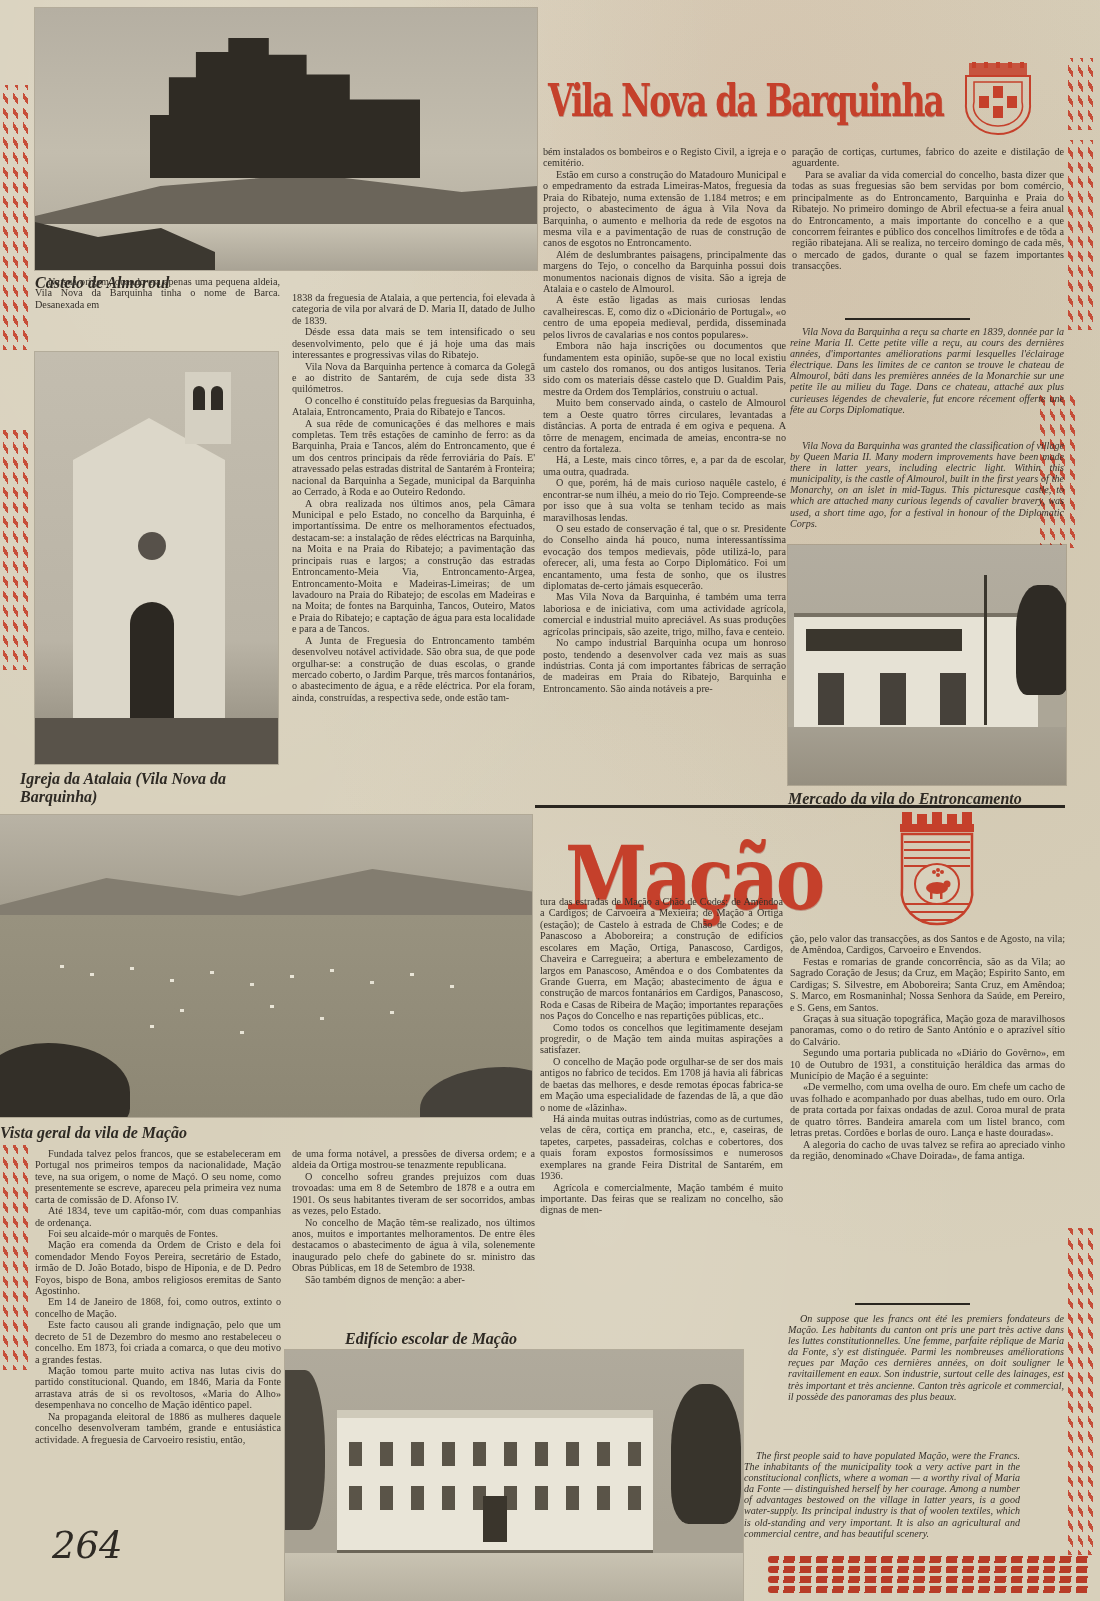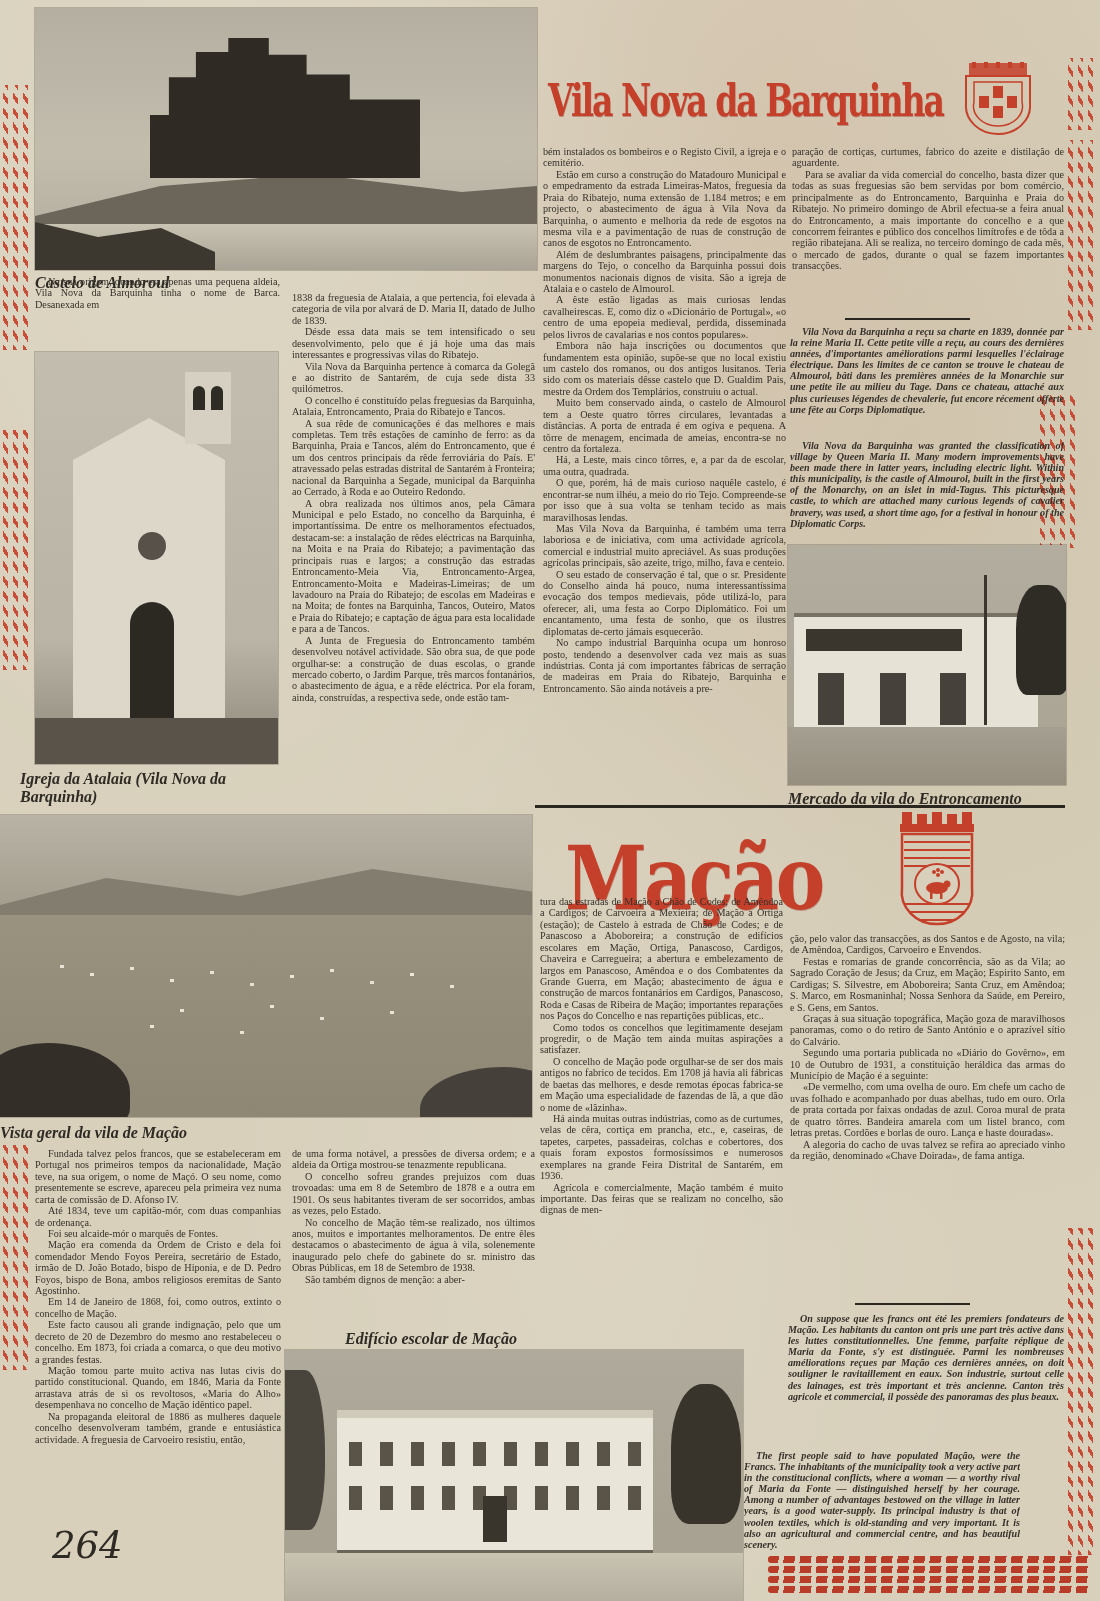--- a/index.html
+++ b/index.html
@@ -11,21 +11,21 @@
       radial-gradient(ellipse at 70% 10%, rgba(200,80,60,.06), transparent 35%),
       #d8d0bb;
     font-family:"Liberation Serif",serif;}
   .abs{position:absolute;}
   .col{position:absolute;font-size:10.2px;line-height:1.12;text-align:justify;
        color:#35302a;overflow:hidden;}
   .col p{margin:0;text-indent:13px;}
   .col.cont p:first-child{text-indent:0;}
   .ital{font-style:italic;font-size:10.1px;line-height:1.1;text-align:justify;
         color:#35302a;overflow:hidden;position:absolute;}
-  .ital p{margin:0;text-indent:12px;font-weight:bold;}
+  .ital p{margin:0;text-indent:12px;}
   .caption{position:absolute;font-style:italic;font-weight:bold;font-size:16px;
            color:#2e2a24;text-align:left;}
   .gothic{display:inline-block;font-family:"DejaVu Serif",serif;font-weight:bold;
           color:#c5402b;transform-origin:top left;letter-spacing:-2px;
           text-shadow:0.5px 0.5px 0 rgba(140,30,20,.35);}
   .rule{position:absolute;background:#2a2620;}
   .shortrule{position:absolute;height:2px;background:#2a2620;}
   .photo{position:absolute;overflow:hidden;box-shadow:0 0 0 1px rgba(60,50,40,.25);}
   .zig{position:absolute;display:flex;gap:5px;opacity:.9;}
   .zig i{display:block;width:5px;
@@ -141,22 +141,22 @@
     </div>
   <div class="col cont" style="left:543px;top:146px;width:243px;height:657px">
       <p>bém instalados os bombeiros e o Registo Civil, a igreja e o cemitério.</p>
       <p>Estão em curso a construção do Matadouro Municipal e o empedramento da estrada Limeiras-Matos, freguesia da Praia do Ribatejo, numa extensão de 1.184 metros; e em projecto, o abastecimento de água à Vila Nova da Barquinha, o aumento e melhoria da rede de esgotos na mesma vila e a pavimentação de ruas de construção de canos de esgotos no Entroncamento.</p>
       <p>Além de deslumbrantes paisagens, principalmente das margens do Tejo, o concelho da Barquinha possui dois monumentos nacionais dignos de visita. São a igreja de Atalaia e o castelo de Almourol.</p>
       <p>A êste estão ligadas as mais curiosas lendas cavalheirescas. E, como diz o «Dicionário de Portugal», «o centro de uma epopeia medieval, perdida, disseminada pelos livros de cavalarias e nos contos populares».</p>
       <p>Embora não haja inscrições ou documentos que fundamentem esta opinião, supõe-se que no local existiu um castelo dos romanos, ou dos antigos lusitanos. Teria sido com os materiais dêsse castelo que D. Gualdim Pais, mestre da Ordem dos Templários, construiu o actual.</p>
       <p>Muito bem conservado ainda, o castelo de Almourol tem a Oeste quatro tôrres circulares, levantadas a distâncias. A porta de entrada é em ogiva e pequena. A tôrre de menagem, encimada de ameias, encontra-se no centro da fortaleza.</p>
       <p>Há, a Leste, mais cinco tôrres, e, a par da de escolar, uma outra, quadrada.</p>
       <p>O que, porém, há de mais curioso naquêle castelo, é encontrar-se num ilhéu, a meio do rio Tejo. Compreende-se por isso que à sua volta se tenham tecido as mais maravilhosas lendas.</p>
+      <p>O seu estado de conservação é tal, que o sr. Presidente do Conselho ainda há pouco, numa interessantíssima evocação dos tempos medievais, pôde utilizá-lo, para oferecer, ali, uma festa ao Corpo Diplomático. Foi um encantamento, uma festa de sonho, que os ilustres diplomatas de-certo jámais esquecerão.</p>
       <p>Mas Vila Nova da Barquinha, é também uma terra laboriosa e de iniciativa, com uma actividade agrícola, comercial e industrial muito apreciável. As suas produções agrícolas principais, são azeite, trigo, milho, fava e centeio.</p>
-      <p>O seu estado de conservação é tal, que o sr. Presidente do Conselho ainda há pouco, numa interessantíssima evocação dos tempos medievais, pôde utilizá-lo, para oferecer, ali, uma festa ao Corpo Diplomático. Foi um encantamento, uma festa de sonho, que os ilustres diplomatas de-certo jámais esquecerão.</p>
       <p>No campo industrial Barquinha ocupa um honroso posto, tendendo a desenvolver cada vez mais as suas indústrias. Conta já com importantes fábricas de serração de madeiras em Praia do Ribatejo, Barquinha e Entroncamento. São ainda notáveis a pre-</p>
     </div>
   <div class="col cont" style="left:792px;top:146px;width:272px;height:166px">
       <p>paração de cortiças, curtumes, fabrico do azeite e distilação de aguardente.</p>
       <p>Para se avaliar da vida comercial do concelho, basta dizer que todas as suas freguesias são bem servidas por bom comércio, principalmente as do Entroncamento, Barquinha e Praia do Ribatejo. No primeiro domingo de Abril efectua-se a feira anual do Entroncamento, a mais importante do concelho e a que concorrem feirantes e público dos concelhos limítrofes e de tôda a região ribatejana. Ali se realiza, no terceiro domingo de cada mês, o mercado de gados, durante o qual se fazem importantes transacções.</p>
     </div>
 
   <div class="shortrule" style="left:845px;top:318px;width:125px"></div>
   <div class="ital" style="left:790px;top:326px;width:274px;height:110px">
       <p>Vila Nova da Barquinha a reçu sa charte en 1839, donnée par la reine Maria II. Cette petite ville a reçu, au cours des dernières années, d'importantes améliorations parmi lesquelles l'éclairage électrique. Dans les limites de ce canton se trouve le chateau de Almourol, bâti dans les premières années de la Monarchie sur une petite île au milieu du Tage. Dans ce chateau, attaché aux plus curieuses légendes de chevalerie, fut encore récement offerte une fête au Corps Diplomatique.</p>
@@ -225,21 +225,21 @@
         <circle cx="48" cy="65" r="2"></circle>
     </g>
   </svg>
 
   <div class="col" style="left:35px;top:1148px;width:246px;height:378px">
       <p>Fundada talvez pelos francos, que se estabeleceram em Portugal nos primeiros tempos da nacionalidade, Mação teve, na sua origem, o nome de Maçó. O seu nome, como presentemente se escreve, apareceu pela primeira vez numa carta de comissão de D. Afonso IV.</p>
       <p>Até 1834, teve um capitão-mór, com duas companhias de ordenança.</p>
       <p>Foi seu alcaide-mór o marquês de Fontes.</p>
       <p>Mação era comenda da Ordem de Cristo e dela foi comendador Mendo Foyos Pereira, secretário de Estado, irmão de D. João Botado, bispo de Hiponia, e de D. Pedro Foyos, bispo de Bona, ambos religiosos eremitas de Santo Agostinho.</p>
       <p>Em 14 de Janeiro de 1868, foi, como outros, extinto o concelho de Mação.</p>
-      <p>Este facto causou ali grande indignação, pelo que um decreto de 20 de Dezembro do mesmo ano restabeleceu o concelho. Em 1873, foi criada a comarca, o que deu motivo a grandes festas.</p>
+      <p>Este facto causou ali grande indignação, pelo que um decreto de 51 de Dezembro do mesmo ano restabeleceu o concelho. Em 1873, foi criada a comarca, o que deu motivo a grandes festas.</p>
       <p>Mação tomou parte muito activa nas lutas civis do partido constitucional. Quando, em 1846, Maria da Fonte arrastava atrás de si os revoltosos, «Maria do Alho» desempenhava no concelho de Mação idêntico papel.</p>
       <p>Na propaganda eleitoral de 1886 as mulheres daquele concelho desenvolveram também, grande e entusiástica actividade. A freguesia de Carvoeiro resistiu, então,</p>
     </div>
   <div class="pagenum" style="left:52px;top:1524px">264</div>
 
   <div class="col cont" style="left:292px;top:1148px;width:243px;height:180px">
       <p>de uma forma notável, a pressões de diversa ordem; e a aldeia da Ortiga mostrou-se tenazmente republicana.</p>
       <p>O concelho sofreu grandes prejuizos com duas trovoadas: uma em 8 de Setembro de 1878 e a outra em 1901. Os seus habitantes tiveram de ser socorridos, ambas as vezes, pelo Estado.</p>
       <p>No concelho de Mação têm-se realizado, nos últimos anos, muitos e importantes melhoramentos. De entre êles destacamos o abastecimento de água à vila, solenemente inaugurado pelo chefe do gabinete do sr. ministro das Obras Públicas, em 18 de Setembro de 1938.</p>
       <p>São também dignos de menção: a aber-</p>

